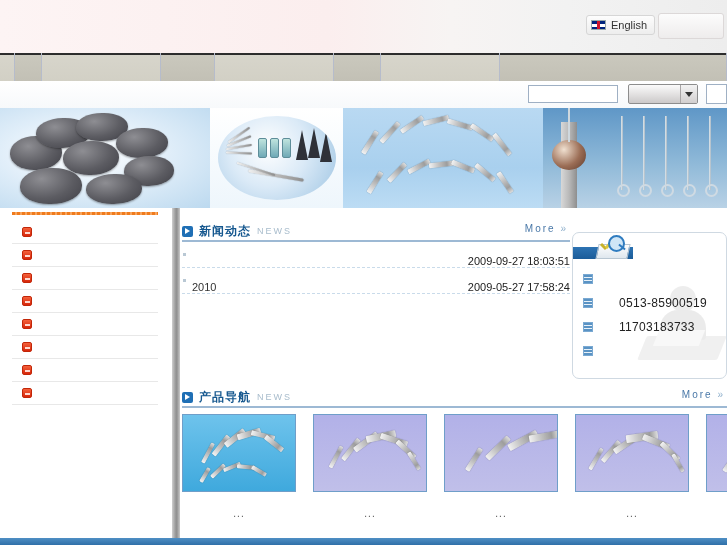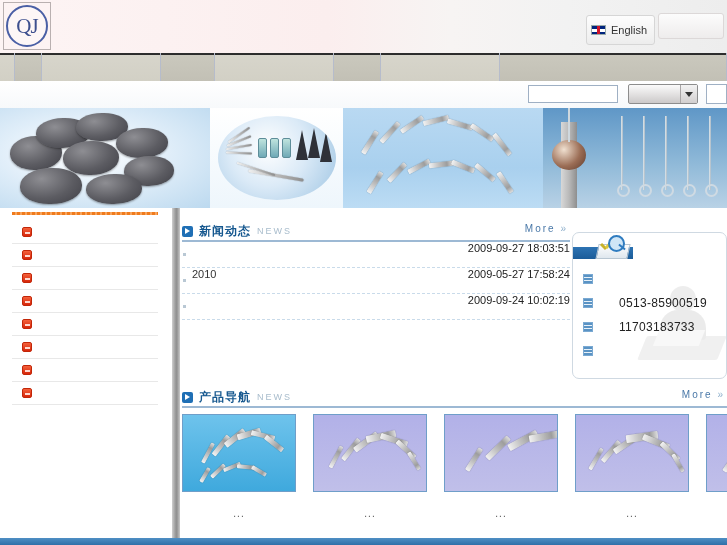--- a/index.html
+++ b/index.html
@@ -31,21 +31,21 @@
     background:#fdf6f6;
   }
   .company-title{
     position:absolute;left:60px;top:8px;
     font-family:"DejaVu Sans","Liberation Sans",sans-serif;
     font-size:26px;font-weight:bold;color:#111;
     letter-spacing:4px;white-space:nowrap;
   }
   .lang-btn{
     position:absolute;right:72px;top:15px;
-    height:30px;box-sizing:border-box;
+    height:20px;box-sizing:border-box;
     background:linear-gradient(to bottom,#fdfdfd,#ededed);
     border:1px solid #d6d6d6;border-radius:3px;
     display:flex;align-items:center;padding:0 7px 0 4px;gap:5px;
     font-size:11px;color:#333;
   }
   .flag-uk{
     width:15px;height:10px;position:relative;overflow:hidden;
     background:#00247d;border:1px solid #9aa;box-sizing:border-box;
   }
   .flag-uk:before{
@@ -216,21 +216,21 @@
   .sec-en{font-size:9px;color:#a8bccc;letter-spacing:2px;}
   .more{
     position:absolute;right:2px;top:1px;font-size:10px;color:#4a78a8;letter-spacing:2px;
     text-decoration:none;
   }
   .more .chev{color:#8fb0cc;}
 
   .news-block{position:absolute;left:2px;top:6px;width:388px;}
   .news-list{list-style:none;margin:0;padding:0;}
   .news-list li{
-    position:relative;height:25px;display:flex;align-items:flex-start;
+    position:relative;height:25px;display:flex;align-items:flex-end;
     border-bottom:1px dashed #c9dbea;
     padding-left:10px;font-size:11px;color:#333;
   }
   .news-list li:before{
     content:"";position:absolute;left:1px;top:11px;width:3px;height:3px;background:#b9c8d4;
   }
   .news-title{flex:1 1 auto;color:#333;}
   .news-date{flex:0 0 auto;color:#222;font-size:11px;}
 
   
@@ -336,23 +336,20 @@
     position:absolute;left:0;top:538px;width:727px;height:7px;
     background:linear-gradient(to bottom,#4f8fc4,#2f6fa8);
   }
 </style>
 </head>
 <body>
 
 <div class="page">
 
   <div class="header">
-    <div class="logo-box">
-      <div class="logo-circle">QJ</div>
-    </div>
     <div class="lang-btn">
       <span class="flag-uk"></span>
       <span>English</span>
     </div>
     <div class="btn-blank"></div>
   </div>
 
   <div class="navbar">
     <div class="nav-item" style="width:14px"></div>
     <div class="nav-item alt" style="width:26px"></div>
@@ -490,24 +487,20 @@
           <a class="more" href="#"><span>More</span> <span class="chev">»</span></a>
         </div>
         <ul class="news-list">
           <li>
             <span class="news-title"></span>
             <span class="news-date">2009-09-27 18:03:51</span>
           </li>
           <li>
             <span class="news-title">2010</span>
             <span class="news-date">2009-05-27 17:58:24</span>
-          </li>
-          <li>
-            <span class="news-title"></span>
-            <span class="news-date">2009-09-24 10:02:19</span>
           </li>
         </ul>
       </div>
 
       <div class="contact-card">
         <div class="cc-tab-left"></div>
         <div class="cc-icon">
           <div class="cc-book"></div>
           <div class="cc-check"></div>
           <div class="cc-magnifier"></div>

